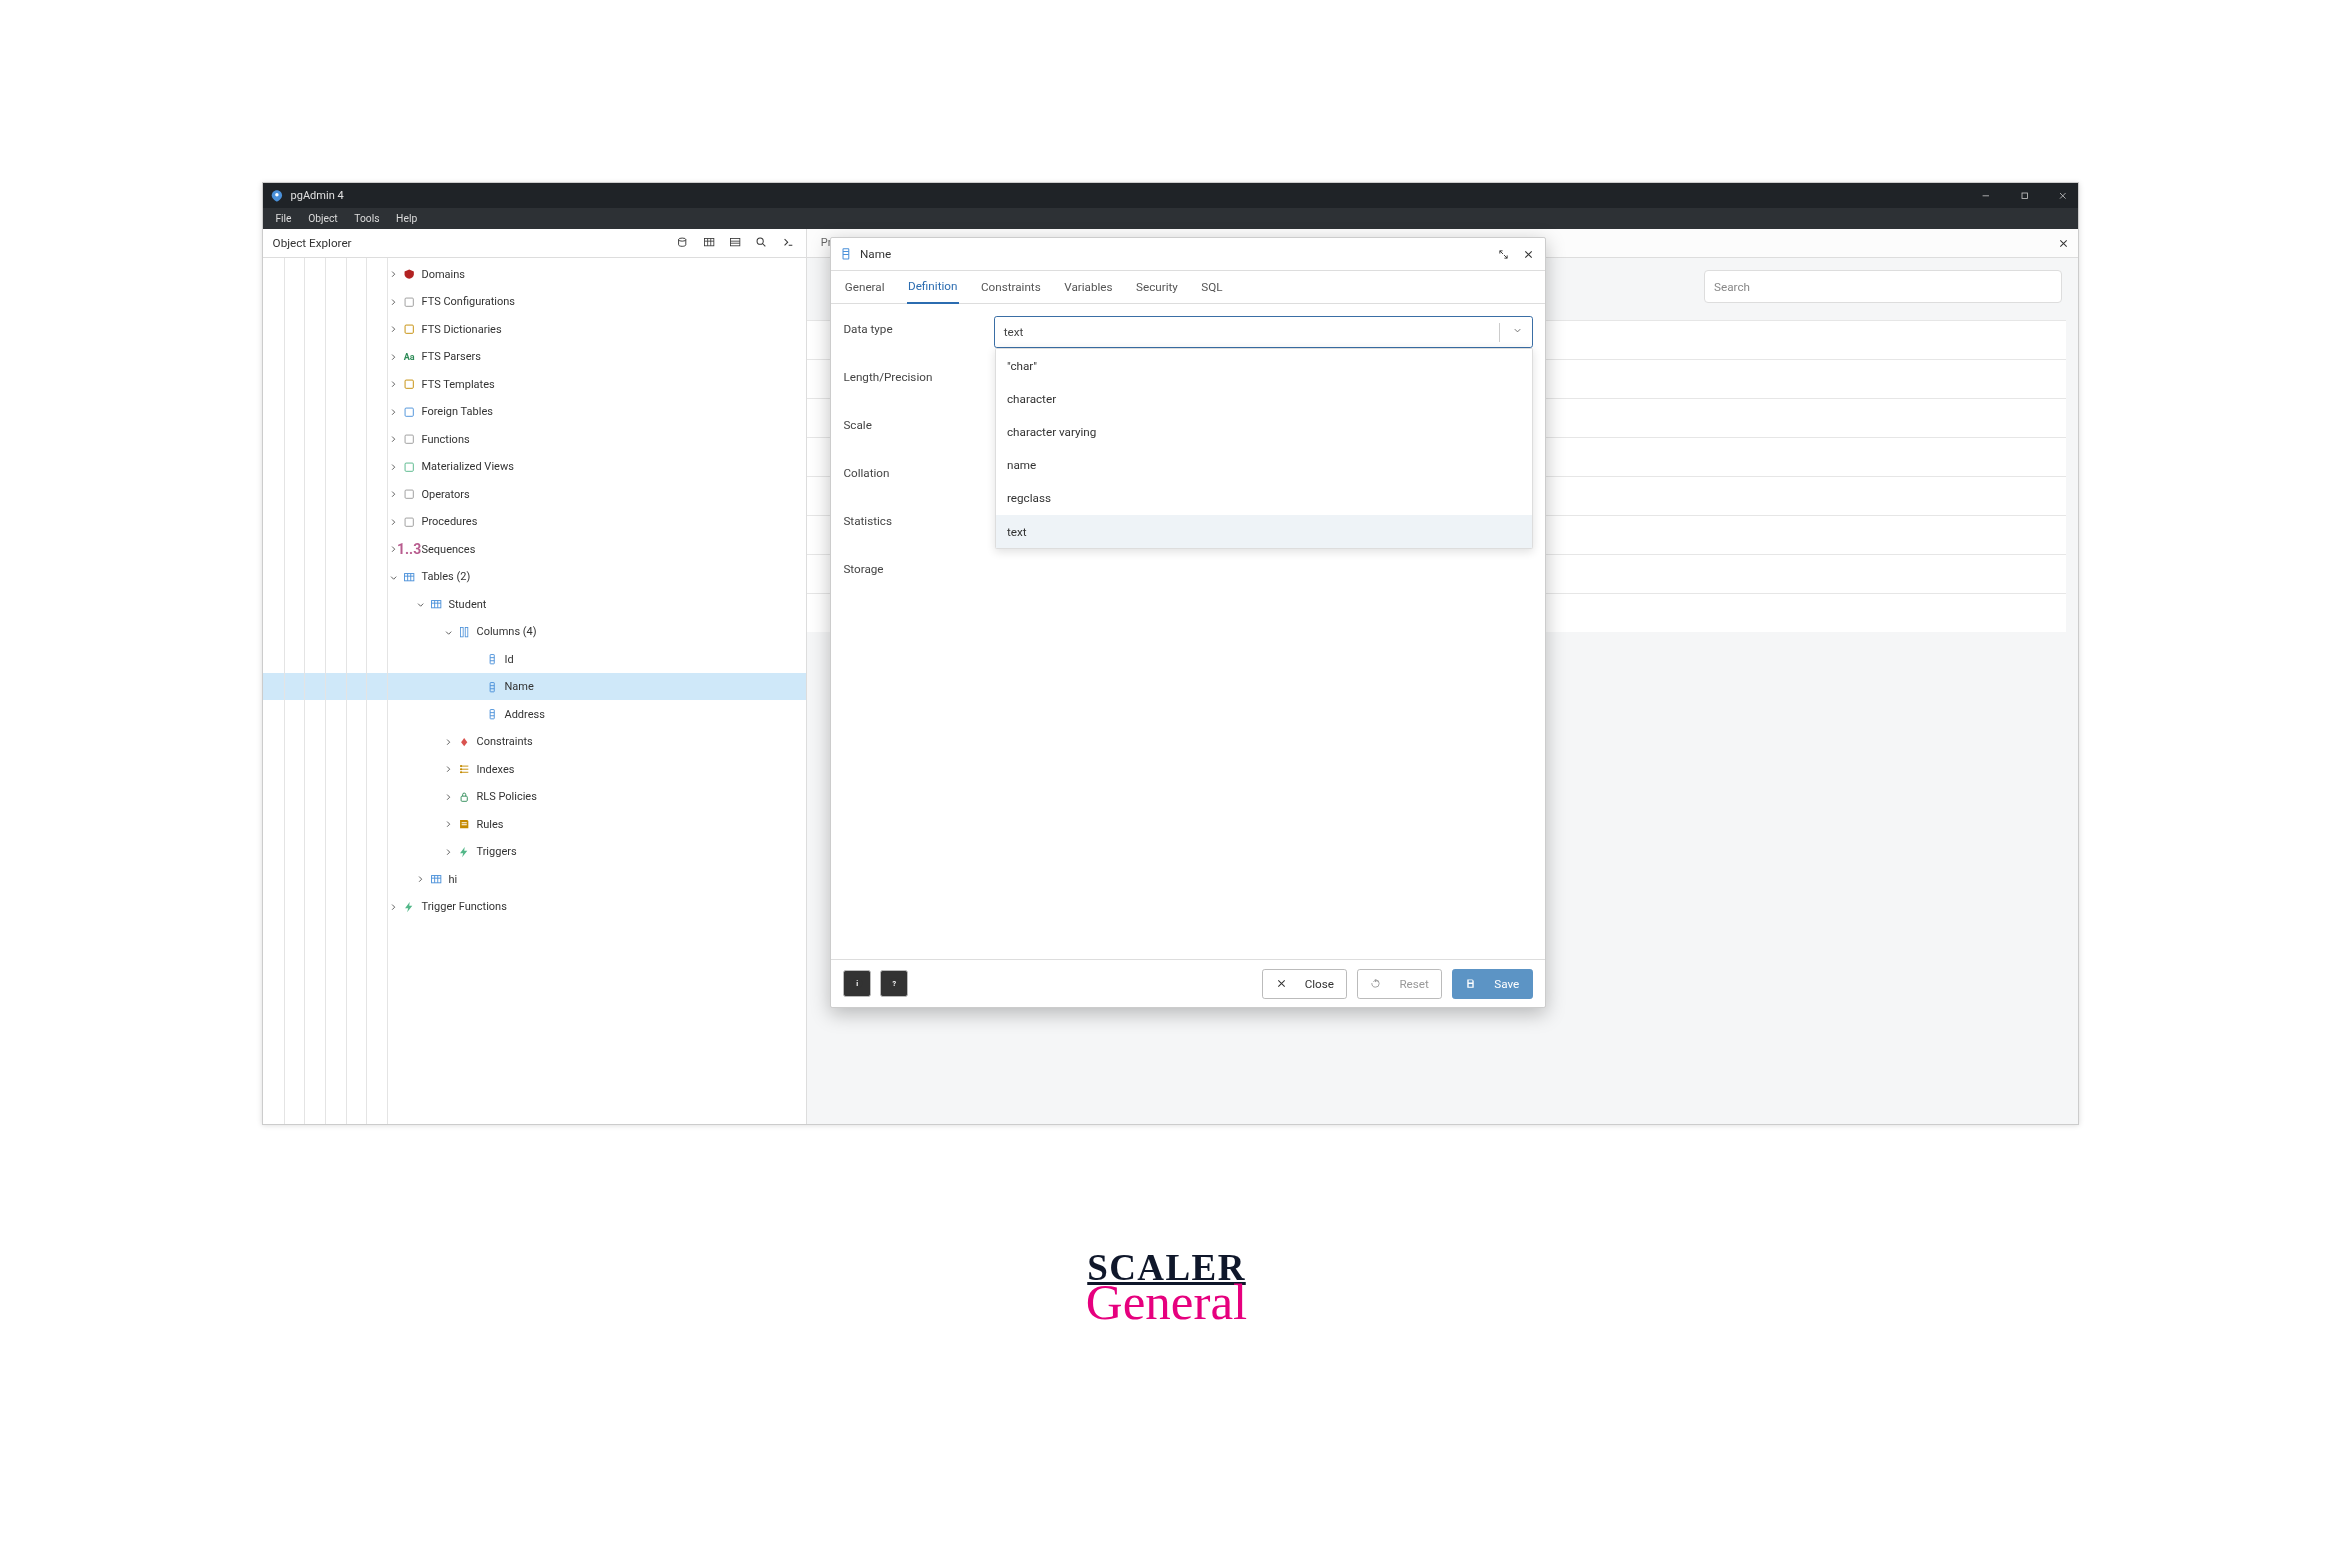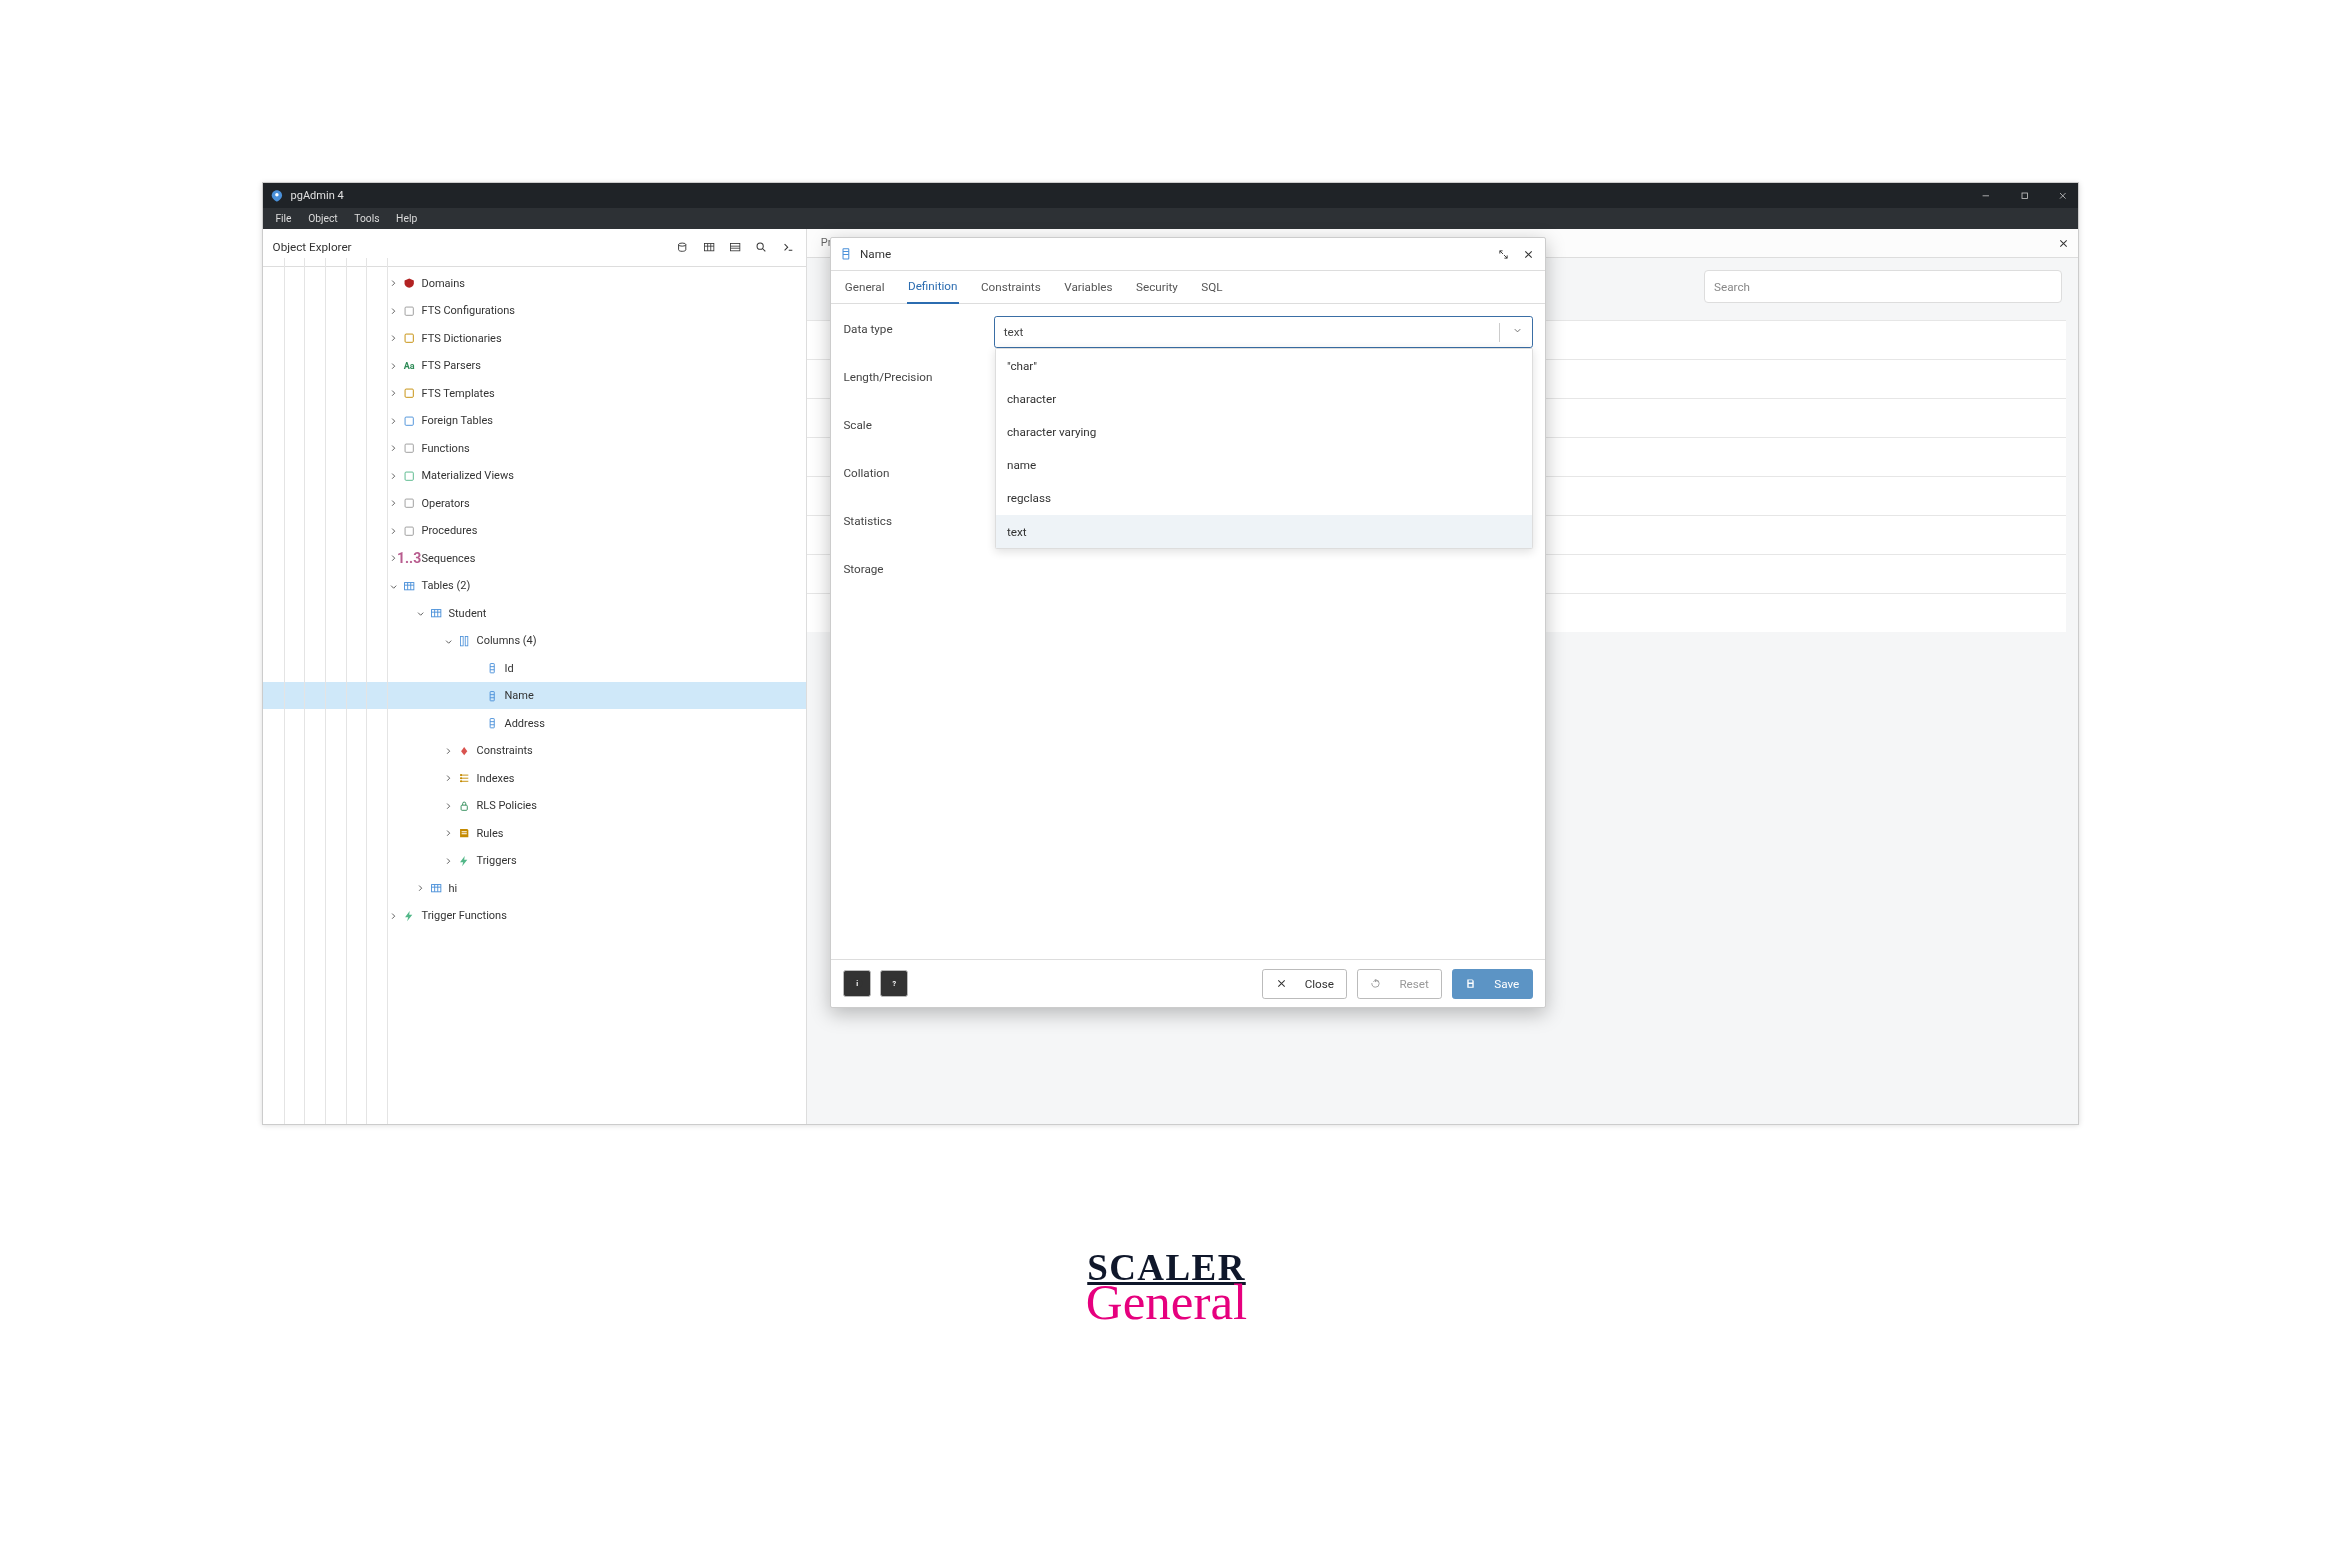--- a/index.html
+++ b/index.html
@@ -11,21 +11,21 @@
   .titlebar .logo svg { width:13.8px; height:13.8px; }
   .titlebar .win-btns { margin-left:auto; display:flex; gap:22px; }
   .titlebar .win-btn { width:16.5px; height:16.5px; display:flex; align-items:center; justify-content:center; color:#ccc; cursor:pointer; }
 
   .menubar { height:20.7px; background:#2d3135; display:flex; align-items:center; padding:0 5.5px; gap:2.8px; font-size:10.3px; color:#dcdcdc; }
   .menubar span { padding:2.1px 6.9px; cursor:pointer; }
 
   .content { display:flex; height:calc(100% - 45px); }
 
   .sidebar { width:544px; border-right:0.7px solid #ddd; display:flex; flex-direction:column; background:#fff; position:relative; }
-  .sidebar-header { height:38px; border-bottom:0.7px solid #ddd; display:flex; align-items:center; padding:0 5.5px 0 9.6px; font-size:11.7px; color:#333; }
+  .sidebar-header { height:29px; border-bottom:0.7px solid #ddd; display:flex; align-items:center; padding:0 5.5px 0 9.6px; font-size:11.7px; color:#333; }
   .sidebar-tools { margin-left:auto; display:flex; gap:1.4px; }
   .tool-btn { width:25px; height:22px; display:flex; align-items:center; justify-content:center; border:0.7px solid transparent; border-radius:2.1px; cursor:pointer; color:#444; }
   .tool-btn svg { width:12.4px; height:12.4px; }
 
   .tree { flex:1; overflow:auto; font-size:11px; color:#333; padding-top:2.8px; }
   .tree-row { display:flex; align-items:center; height:27.5px; padding-right:4.1px; white-space:nowrap; cursor:pointer; }
   .tree-row.selected { background:#cfe8f9; }
   .tree-row .indent { flex-shrink:0; }
   .tree-row .chev { width:12.4px; height:12.4px; display:flex; align-items:center; justify-content:center; margin-right:2.8px; color:#555; flex-shrink:0; }
   .tree-row .chev svg { width:8.3px; height:8.3px; }

